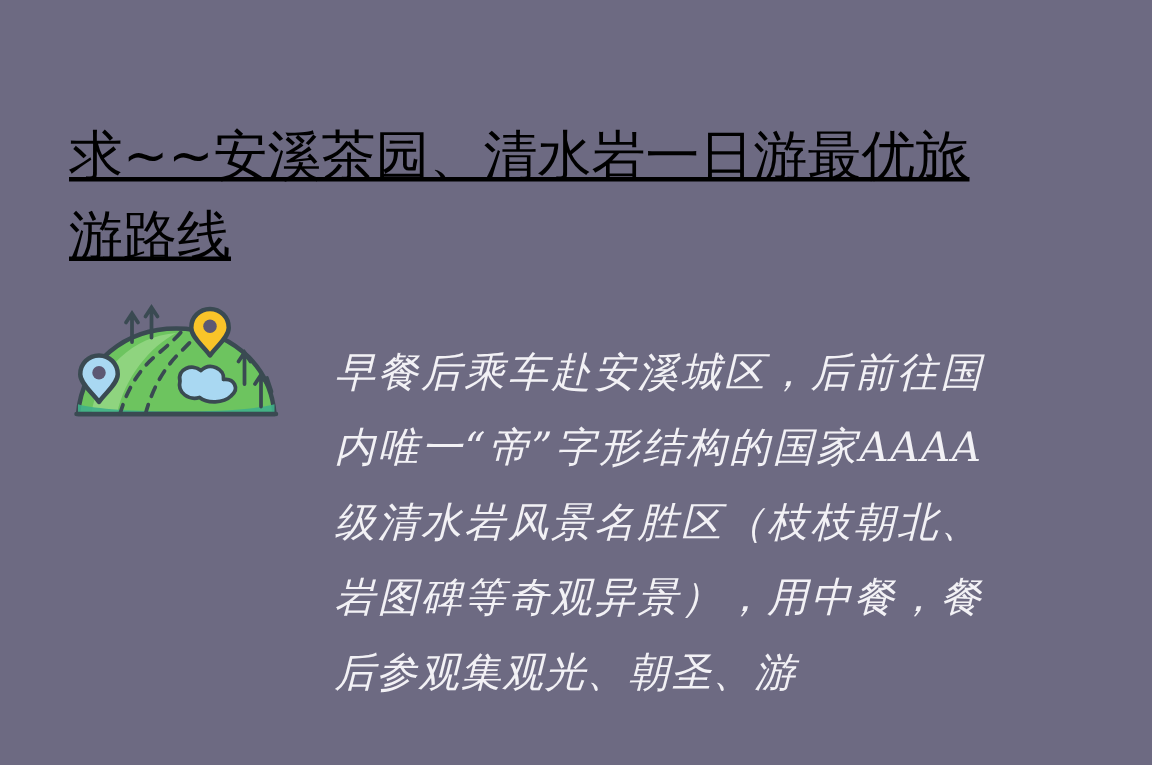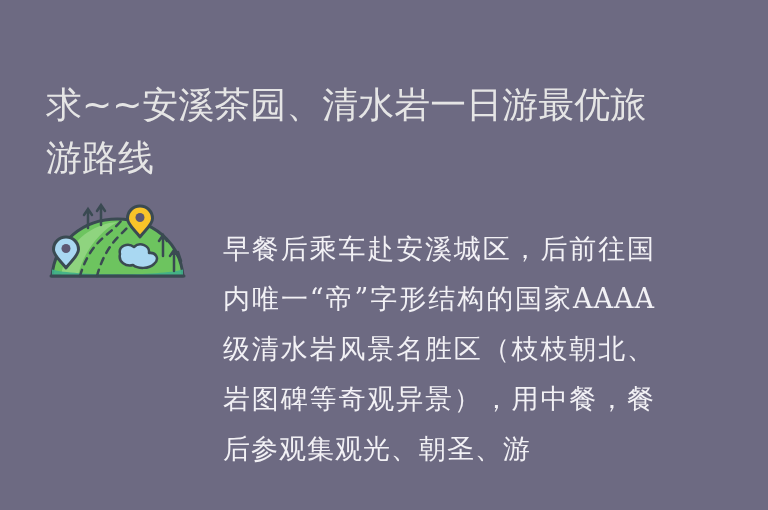--- a/index.html
+++ b/index.html
@@ -19,27 +19,28 @@
     background: #6D6A82;
     box-sizing: border-box;
   }
 
   
   #article-title {
     position: absolute;
     left: 46px;
     top: 54px;
     width: 620px;
-    color: #e5e5e5;
+    color: #000000;
     font-size: 36px;
     line-height: 53px;
     font-weight: 400;
     letter-spacing: 0px;
     font-family: "DejaVu Sans", "Liberation Sans", sans-serif;
     white-space: pre-wrap;
+    text-decoration: underline;
   }
 
   
   #content-row {
     position: absolute;
     left: 0;
     top: 195px;
     width: 768px;
     height: 315px;
   }
@@ -64,20 +65,21 @@
     left: 223px;
     top: 2px;
     width: 432px;
     color: #F2F1F5;
     font-size: 27px;
     line-height: 50px;
     letter-spacing: 1px;
     text-align: justify;
     text-align-last: left;
     font-family: "DejaVu Serif", "Liberation Serif", serif;
+    font-style: italic;
     font-weight: 400;
     white-space: pre-wrap;
     word-break: break-all;
   }
 </style>
 </head>
 <body>
 
 <div id="page">
 

